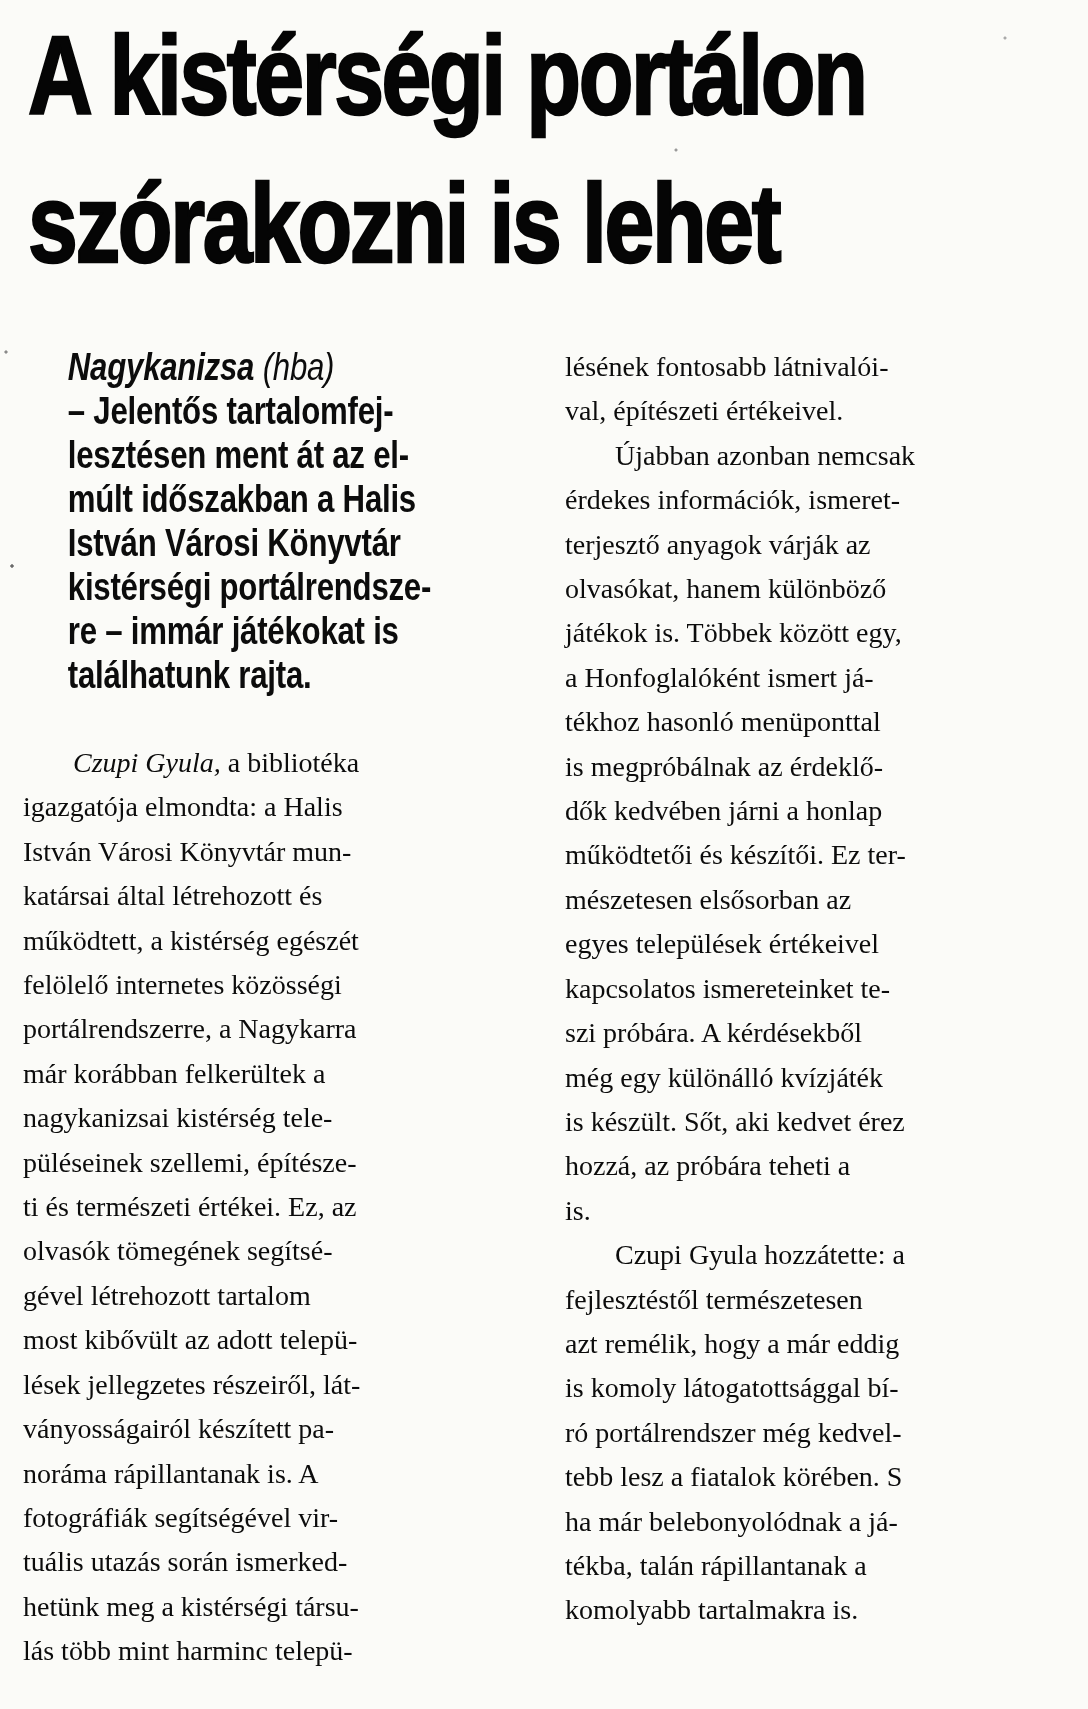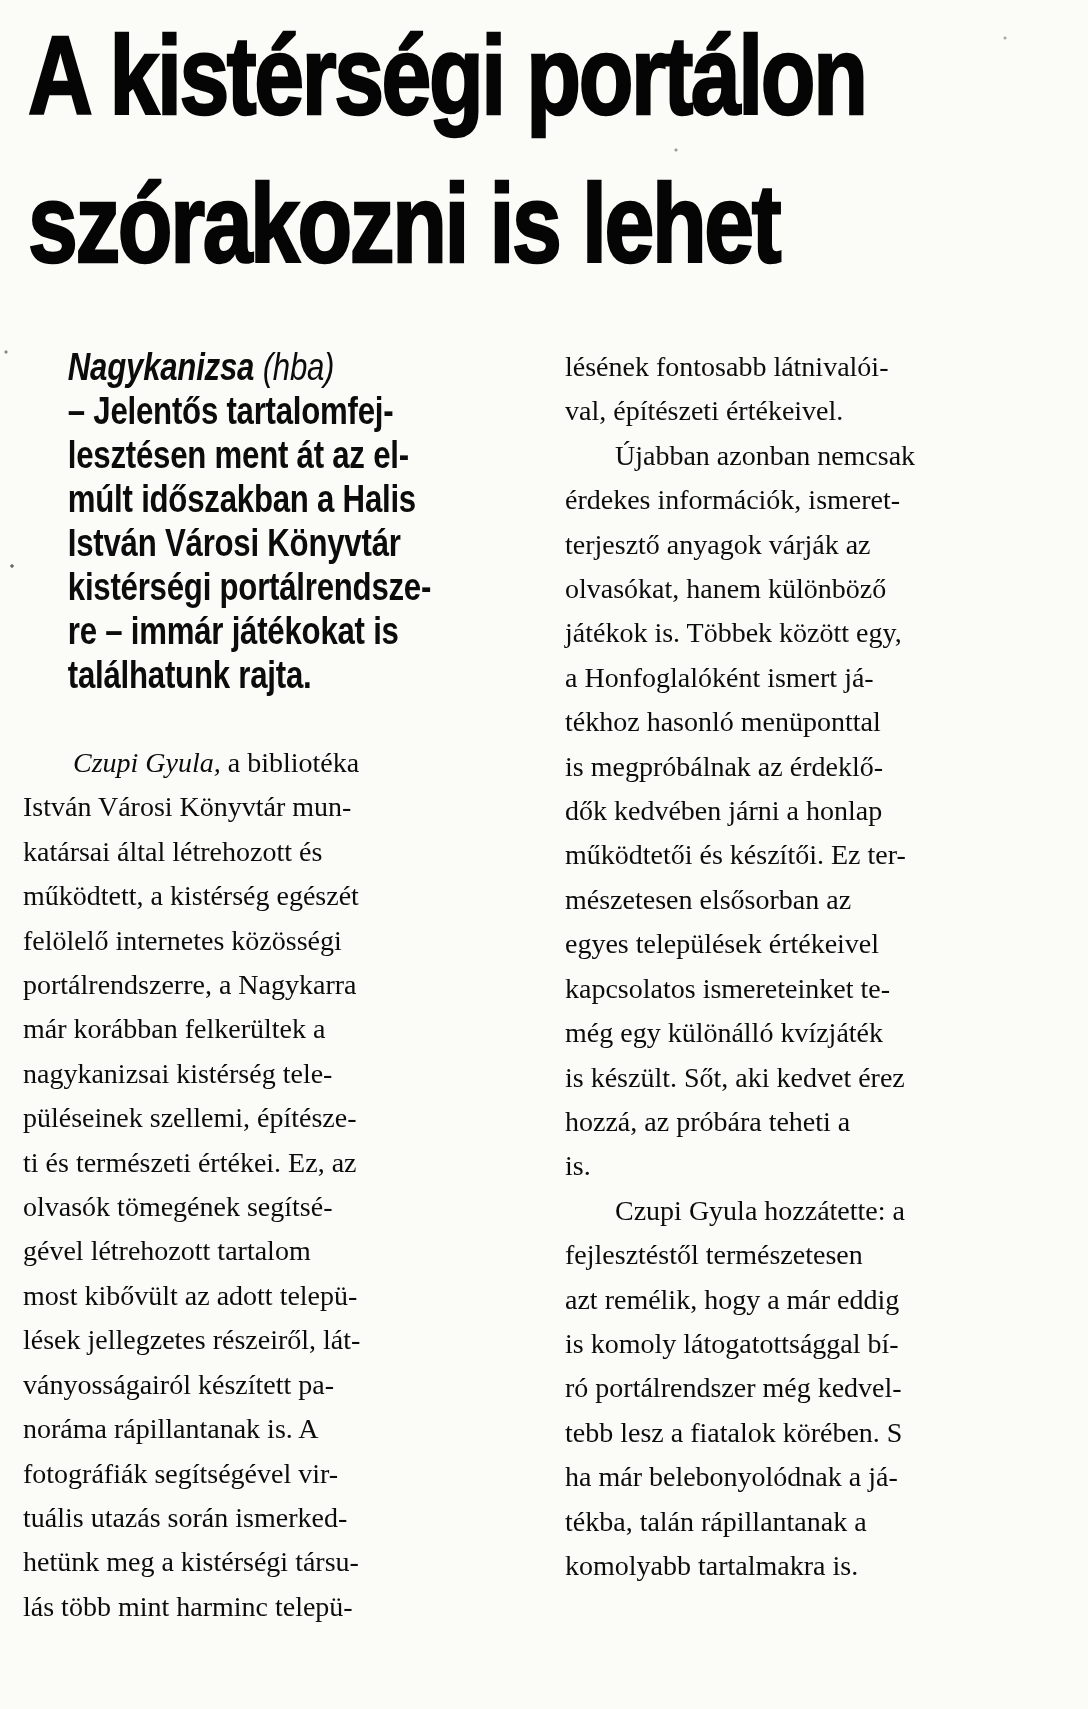--- a/index.html
+++ b/index.html
@@ -95,20 +95,21 @@
           <div class="line rag">lesztésen ment át az el-</div>
           <div class="line rag">múlt időszakban a Halis</div>
           <div class="line rag">István Városi Könyvtár</div>
           <div class="line rag">kistérségi portálrendsze-</div>
           <div class="line rag">re – immár játékokat is</div>
           <div class="line rag rag">találhatunk rajta.</div>
         </div>
     </div>
     <div class="body-text serif">
         <div class="line ind" style="white-space: nowrap; word-spacing: 0px;"><span class="it">Czupi Gyula,</span><span> a bibliotéka</span></div>
+        <div class="line" style="white-space: nowrap; word-spacing: 0px;">igazgatója elmondta: a Halis</div>
         <div class="line" style="white-space: nowrap; word-spacing: 0px;">István Városi Könyvtár mun-</div>
         <div class="line" style="white-space: nowrap; word-spacing: 0px;">katársai által létrehozott és</div>
         <div class="line" style="white-space: nowrap; word-spacing: 0px;">működtett, a kistérség egészét</div>
         <div class="line" style="white-space: nowrap; word-spacing: 0px;">felölelő internetes közösségi</div>
         <div class="line" style="white-space: nowrap; word-spacing: 0px;">portálrendszerre, a Nagykarra</div>
         <div class="line" style="white-space: nowrap; word-spacing: 0px;">már korábban felkerültek a</div>
         <div class="line" style="white-space: nowrap; word-spacing: 0px;">nagykanizsai kistérség tele-</div>
         <div class="line" style="white-space: nowrap; word-spacing: 0px;">püléseinek szellemi, építésze-</div>
         <div class="line" style="white-space: nowrap; word-spacing: 0px;">ti és természeti értékei. Ez, az</div>
         <div class="line" style="white-space: nowrap; word-spacing: 0px;">olvasók tömegének segítsé-</div>
@@ -133,20 +134,21 @@
       <div class="line" style="white-space: nowrap; word-spacing: 0px;">olvasókat, hanem különböző</div>
       <div class="line" style="white-space: nowrap; word-spacing: 0px;">játékok is. Többek között egy,</div>
       <div class="line" style="white-space: nowrap; word-spacing: 0px;">a Honfoglalóként ismert já-</div>
       <div class="line" style="white-space: nowrap; word-spacing: 0px;">tékhoz hasonló menüponttal</div>
       <div class="line" style="white-space: nowrap; word-spacing: 0px;">is megpróbálnak az érdeklő-</div>
       <div class="line" style="white-space: nowrap; word-spacing: 0px;">dők kedvében járni a honlap</div>
       <div class="line" style="white-space: nowrap; word-spacing: 0px;">működtetői és készítői. Ez ter-</div>
       <div class="line" style="white-space: nowrap; word-spacing: 0px;">mészetesen elsősorban az</div>
       <div class="line" style="white-space: nowrap; word-spacing: 0px;">egyes települések értékeivel</div>
       <div class="line" style="white-space: nowrap; word-spacing: 0px;">kapcsolatos ismereteinket te-</div>
+      <div class="line" style="white-space: nowrap; word-spacing: 0px;">szi próbára. A kérdésekből</div>
       <div class="line" style="white-space: nowrap; word-spacing: 0px;">még egy különálló kvízjáték</div>
       <div class="line" style="white-space: nowrap; word-spacing: 0px;">is készült. Sőt, aki kedvet érez</div>
       <div class="line" style="white-space: nowrap; word-spacing: 0px;">hozzá, az próbára teheti a</div>
       <div class="line rag">is.</div>
       <div class="line ind" style="white-space: nowrap; word-spacing: 0px;">Czupi Gyula hozzátette: a</div>
       <div class="line" style="white-space: nowrap; word-spacing: 0px;">fejlesztéstől természetesen</div>
       <div class="line" style="white-space: nowrap; word-spacing: 0px;">azt remélik, hogy a már eddig</div>
       <div class="line" style="white-space: nowrap; word-spacing: 0px;">is komoly látogatottsággal bí-</div>
       <div class="line" style="white-space: nowrap; word-spacing: 0px;">ró portálrendszer még kedvel-</div>
       <div class="line" style="white-space: nowrap; word-spacing: 0px;">tebb lesz a fiatalok körében. S</div>

